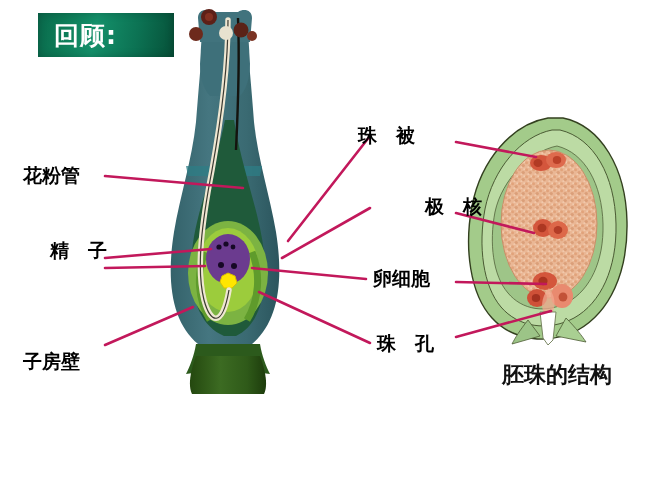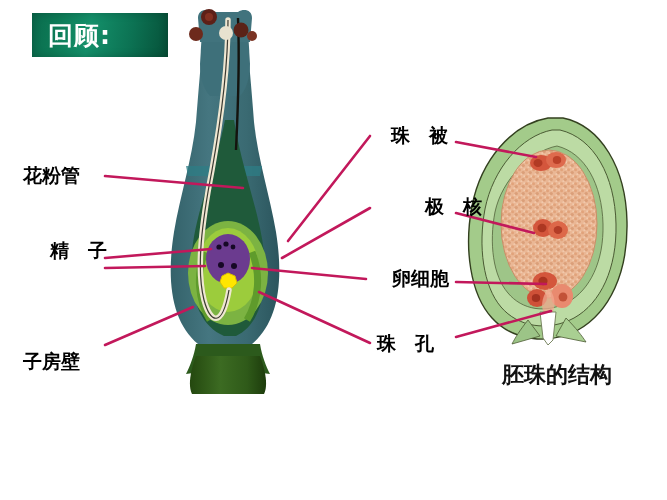--- a/index.html
+++ b/index.html
@@ -15,21 +15,21 @@
     position: relative;
     width: 667px;
     height: 500px;
     background: #ffffff;
     overflow: hidden;
   }
 
   
   .title-badge {
     position: absolute;
-    left: 32px;
+    left: 38px;
     top: 13px;
     width: 136px;
     height: 44px;
     background: linear-gradient(100deg, #0a6b4d 0%, #0d7a56 18%, #14906a 42%, #0c7253 72%, #065038 100%);
     box-shadow: inset 0 0 10px rgba(0,0,0,0.22);
     display: flex;
     align-items: center;
     justify-content: flex-start;
   }
   .title-badge .title-text {
@@ -239,20 +239,20 @@
 
       <line x1="370" y1="343" x2="259" y2="292"></line>
       <line x1="456" y1="337" x2="551" y2="311"></line>
     </g>
   </svg>
 
   <div class="lbl" style="left:23px;  top:166px;text-align:center;">花粉管</div>
   <div class="lbl" style="left:23px;  top:241px;margin-left:27px;">精　子</div>
   <div class="lbl" style="left:23px;  top:352px;">子房壁</div>
 
-  <div class="lbl" style="left:391px; top:126px;">珠　被</div>
+  <div class="lbl" style="left:358px; top:126px;">珠　被</div>
   <div class="lbl" style="left:377px; top:197px;margin-left:48px;">极　核</div>
-  <div class="lbl" style="left:392px; top:269px;">卵细胞</div>
+  <div class="lbl" style="left:373px; top:269px;">卵细胞</div>
   <div class="lbl" style="left:377px; top:334px;">珠　孔</div>
 
   <div class="caption" style="left:502px; top:364px;">胚珠的结构</div>
 
 </div>
 
 </body></html>

